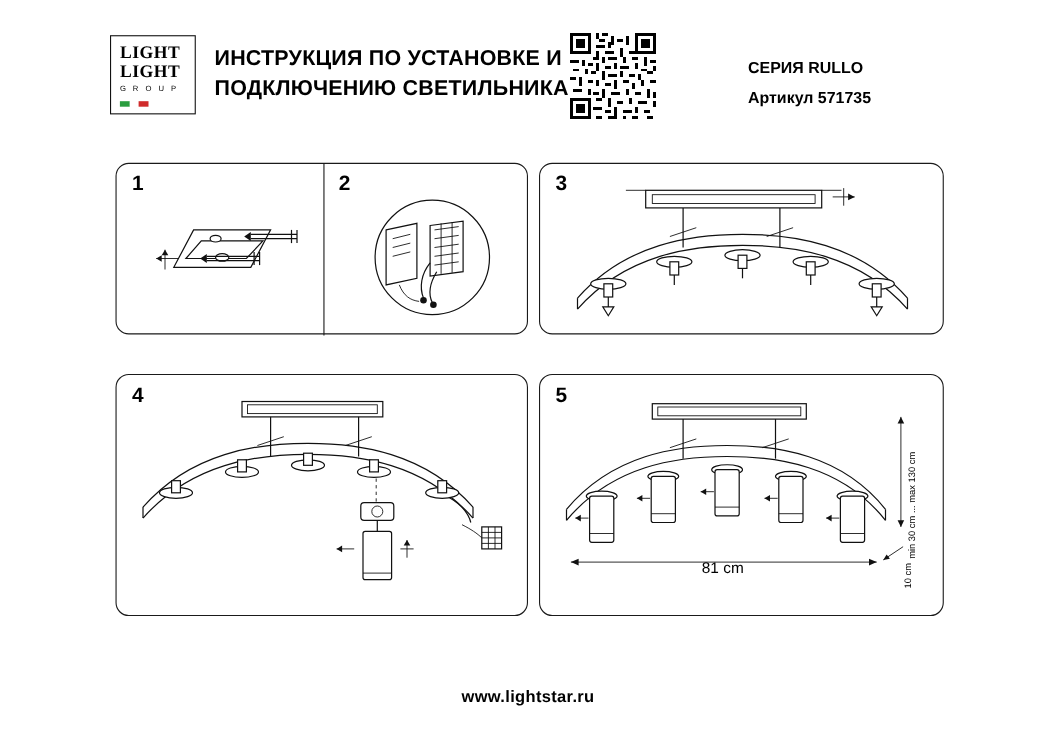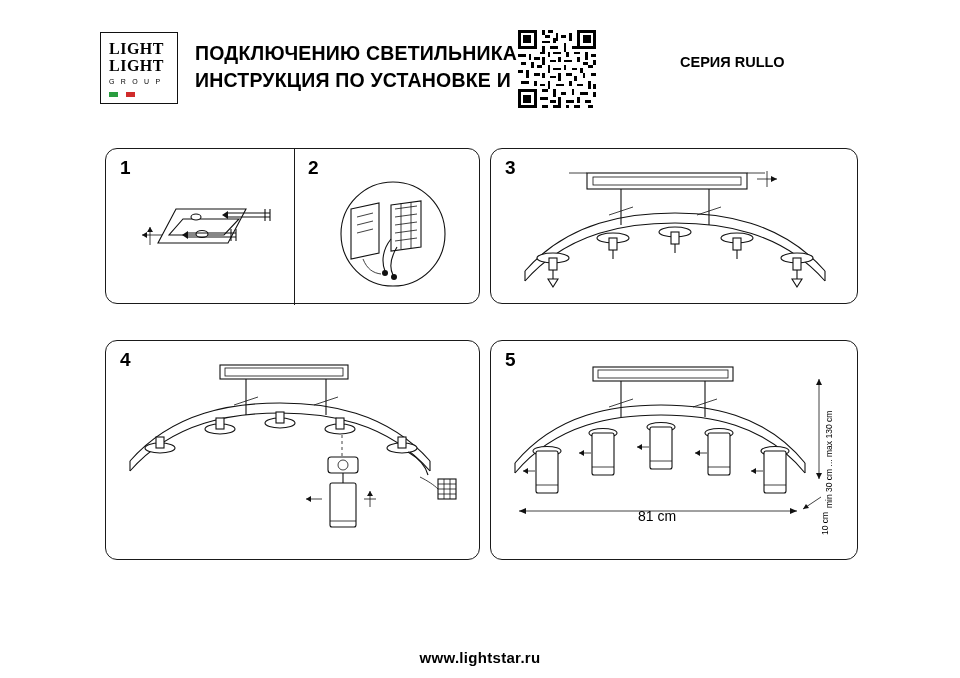--- a/index.html
+++ b/index.html
@@ -130,21 +130,20 @@
     letter-spacing: 0.05px;
   }
   .site {
     position: absolute;
     left: 0; right: 0;
     top: 625px;
     text-align: center;
     font-size: 15px;
     font-weight: bold;
     letter-spacing: 0.3px;
-    margin-top: 24px;
   }
   .dim-vert {
     position: absolute;
     font-size: 8.5px;
     transform: rotate(-90deg);
     transform-origin: left top;
     white-space: nowrap;
   }
   .dim-h {
     position: absolute;
@@ -168,22 +167,22 @@
       <div class="logo-line">LIGHT</div>
       <div class="logo-group">G R O U P</div>
       <div class="flag">
           <i class="g"></i>
           <i class="w"></i>
           <i class="r"></i>
         </div>
     </div>
 
     <div class="title">
+      <div>ИНСТРУКЦИЯ ПО УСТАНОВКЕ И</div>
       <div>ПОДКЛЮЧЕНИЮ СВЕТИЛЬНИКА</div>
-      <div>ИНСТРУКЦИЯ ПО УСТАНОВКЕ И</div>
     </div>
 
     <div class="qr">
       <svg width="78" height="78" viewBox="0 0 29 29" shape-rendering="crispEdges">
         <rect width="29" height="29" fill="#fff"></rect>
         <g fill="#000">
           <rect x="0" y="0" width="7" height="1"></rect>
             <rect x="0" y="0" width="1" height="7"></rect>
           <rect x="6" y="0" width="1" height="7"></rect>
             <rect x="0" y="6" width="7" height="1"></rect>
@@ -271,20 +270,21 @@
             <rect x="13" y="28" width="3" height="1"></rect>
           <rect x="18" y="28" width="1" height="1"></rect>
             <rect x="21" y="28" width="2" height="1"></rect>
           <rect x="26" y="28" width="2" height="1"></rect>
         </g>
       </svg>
     </div>
 
     <div class="series">
       <div>СЕРИЯ RULLO</div>
+      <div>Артикул 571735</div>
     </div>
   </div>
 
   <div class="panel" id="panel-12">
     <div class="vline"></div>
 
     <div class="panel-num">1</div>
     <div class="panel-num" style="left:202px;">2</div>
 
     <svg style="position:absolute;left:30px;top:38px;" width="150" height="105" viewBox="0 0 150 105">

